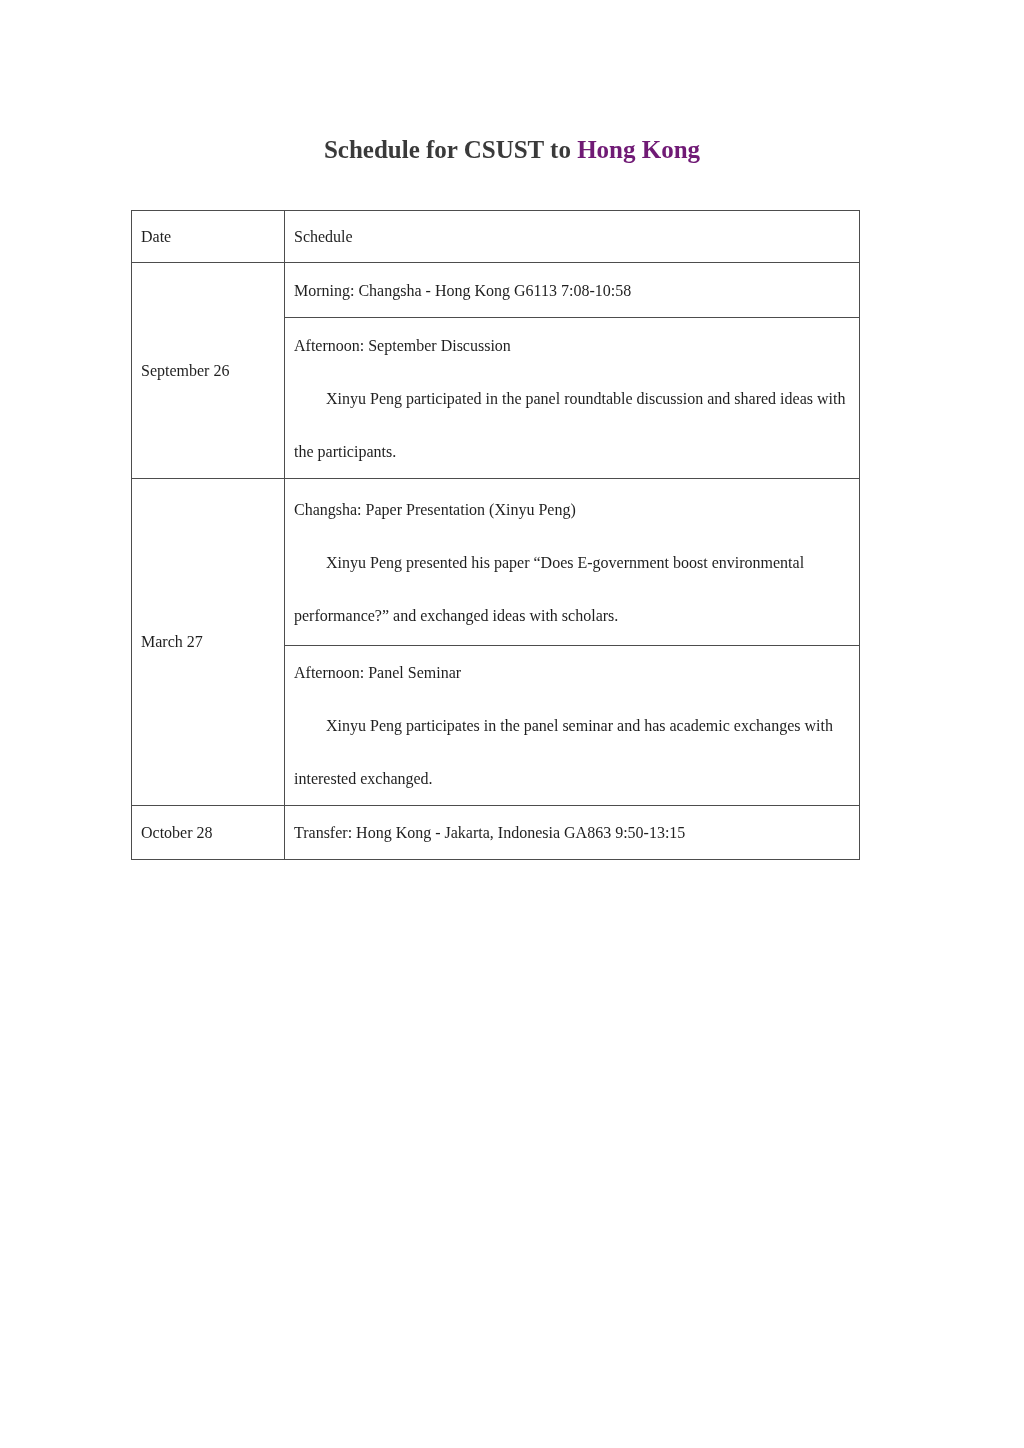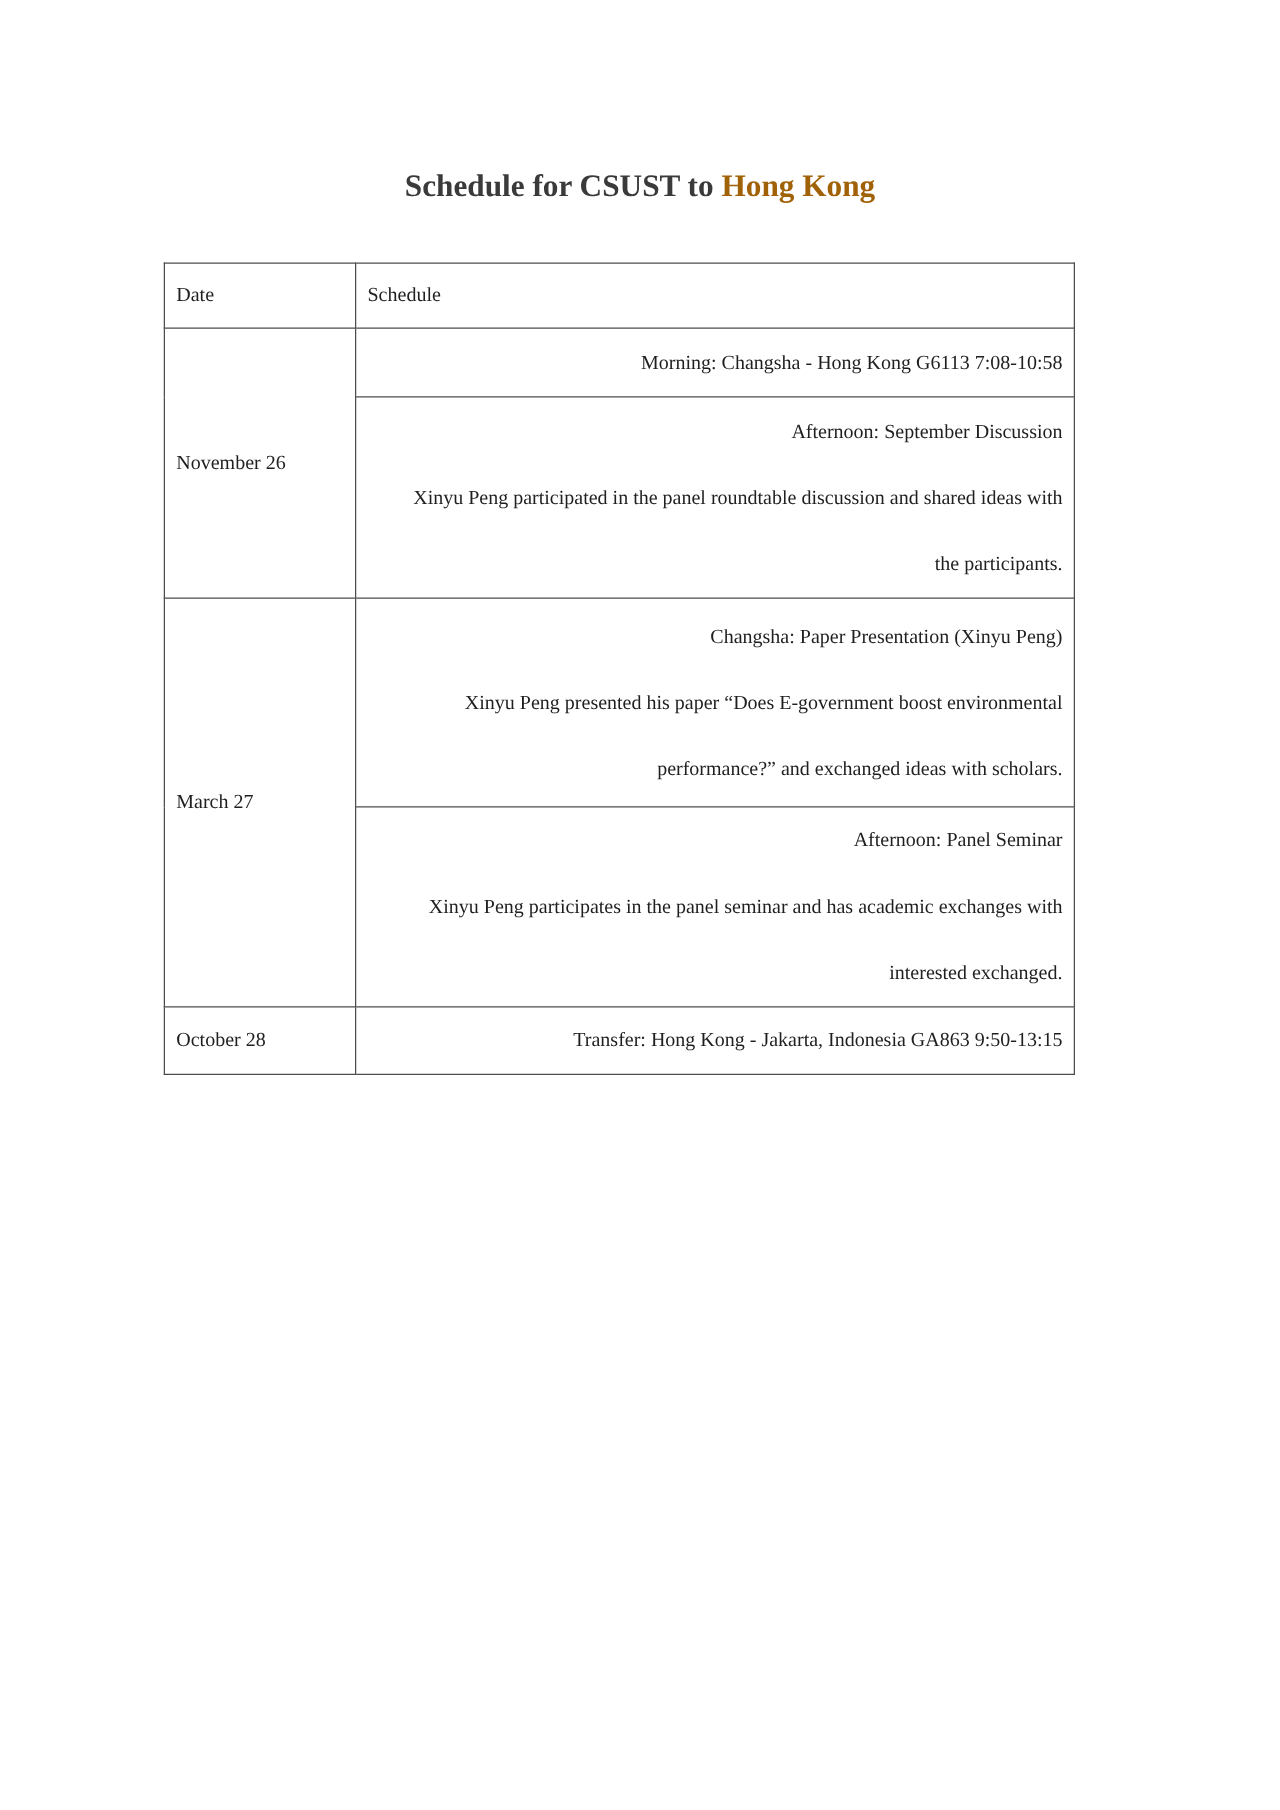--- a/index.html
+++ b/index.html
@@ -23,21 +23,21 @@
   .title {
     margin: 0;
     padding-top: 133px;
     text-align: center;
     font-size: 25px;
     line-height: 34px;
     font-weight: bold;
     color: #3a3a3a;
   }
   .title .title-em {
-    color: #a16207;
+    color: #701a75;
     margin-top: 36px;
   }
   table.schedule {
     border-collapse: collapse;
     table-layout: fixed;
     margin: 43px 0 0 131px;
     width: 729px;
   }
   table.schedule th,
   table.schedule td {
@@ -53,21 +53,20 @@
   .col-date { width: 134px; }
   .r-header { height: 52px; }
   .r1 { height: 55px; }
   .r2 { height: 161px; }
   .r3 { height: 167px; }
   .r4 { height: 158px; }
   .r5 { height: 53px; }
   .sched-cell p {
     margin: 0;
     line-height: 53px;
-    text-align: right;
   }
   .sched-cell p.indent {
     text-indent: 32px;
   }
   .date-cell, th {
     line-height: 20px;
   }
 </style>
 </head>
 <body>
@@ -77,21 +76,21 @@
   <h1 class="title"><span>Schedule for CSUST to </span><span class="title-em">Hong Kong</span></h1>
 
   <table class="schedule">
     <tbody>
       <tr class="r-header">
         <th class="col-date">Date</th>
         <th class="col-sched">Schedule</th>
       </tr>
 
       <tr class="r1">
-        <td class="date-cell" rowspan="2">November 26</td>
+        <td class="date-cell" rowspan="2">September 26</td>
         <td class="sched-cell">
           <p>Morning: Changsha - Hong Kong G6113 7:08-10:58</p>
         </td>
       </tr>
 
       <tr class="r2">
         <td class="sched-cell">
           <p>Afternoon: September Discussion</p>
           <p class="indent">Xinyu Peng participated in the panel roundtable discussion and shared ideas with the participants.</p>
         </td>

